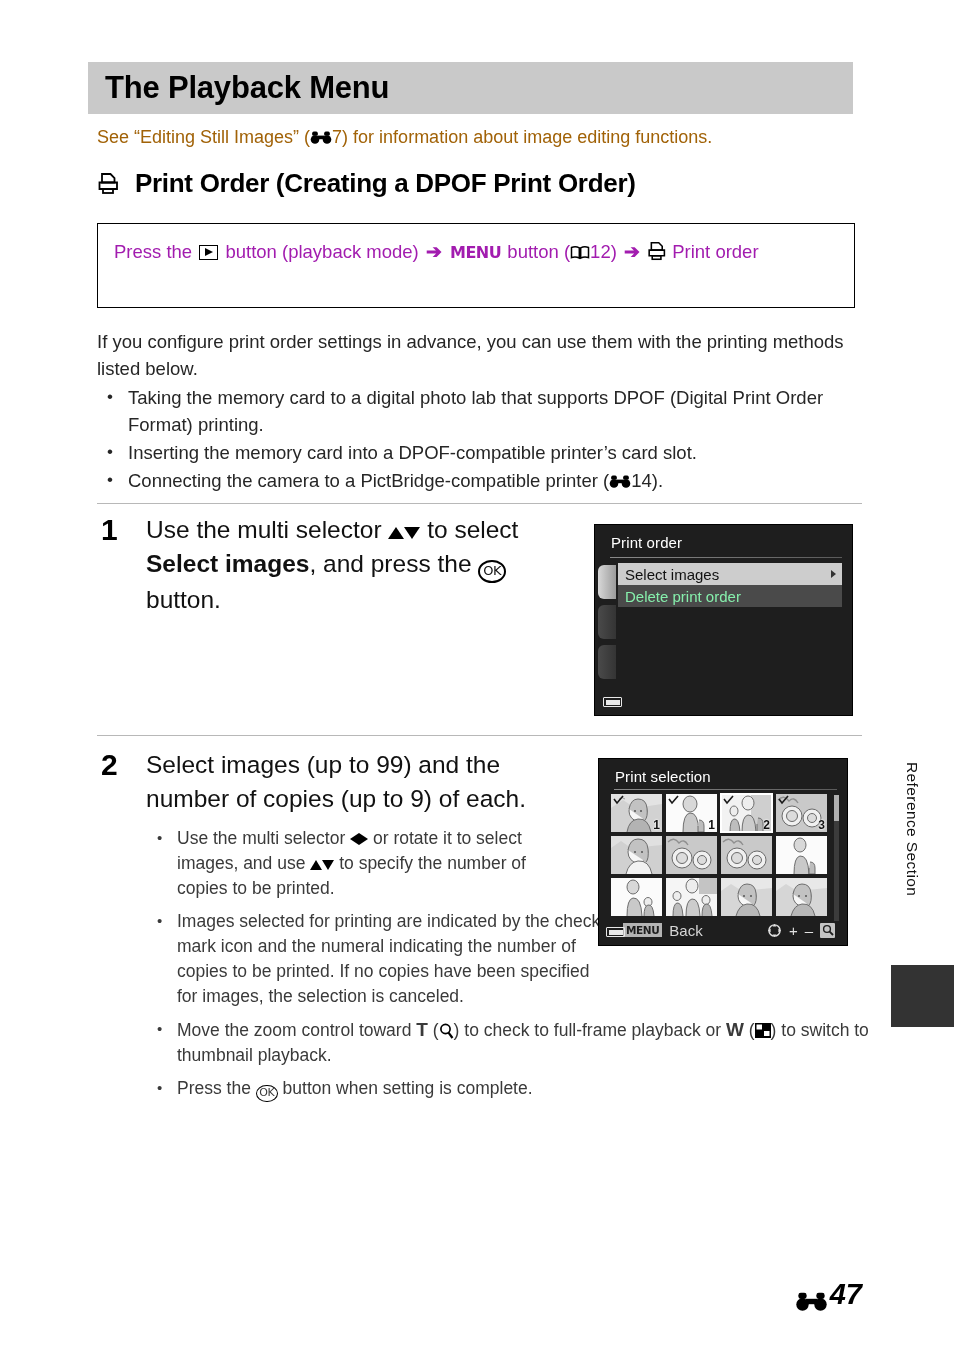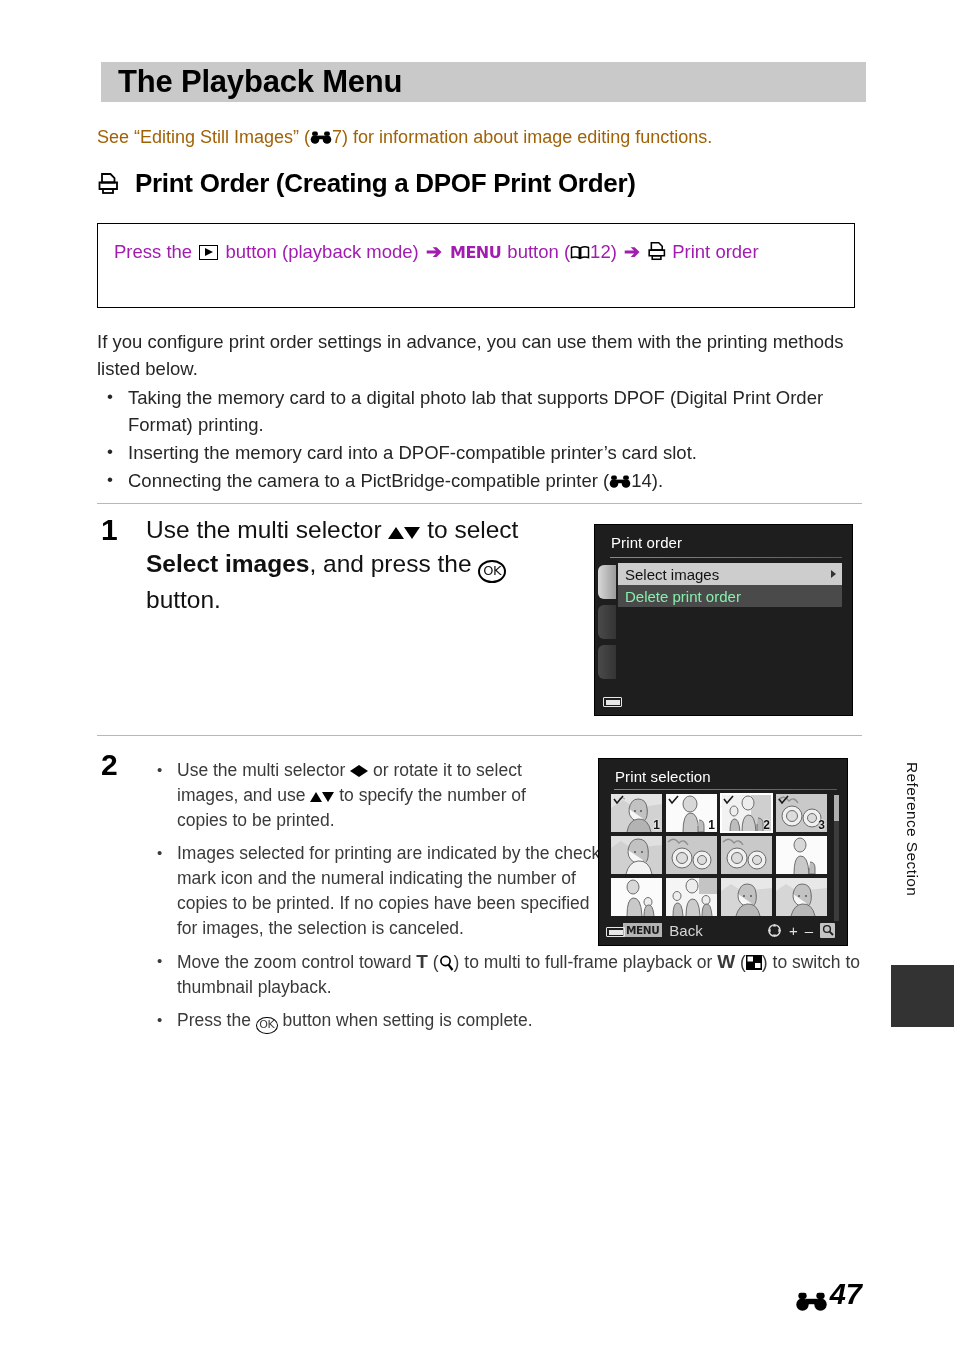--- a/index.html
+++ b/index.html
@@ -7,21 +7,21 @@
     width: 954px; height: 1345px;
     background: #ffffff;
     font-family: "Liberation Sans", sans-serif;
     color: #1a1a1a;
     overflow: hidden;
   }
   .page { position: relative; width: 954px; height: 1345px; }
 
   
   .title-band {
-    position: absolute; left: 101px; top: 62px; width: 765px; height: 40px;
+    position: absolute; left: 88px; top: 62px; width: 765px; height: 52px;
     background: #c9c9c9;
     display: flex; align-items: center;
   }
   .title-band .title-text {
     font-size: 31px; font-weight: bold; letter-spacing: -0.2px;
     padding-left: 17px; color: #000;
   }
 
   
   .intro-line {
@@ -343,36 +343,37 @@
       <div class="menu-row normal">
         <span>Delete print order</span>
       </div>
     </div>
     <div class="batt"></div>
   </div>
 
   <div class="step step2">
     <div class="step-num">2</div>
     <div class="step-body">
+      <div class="step-head narrow">Select images (up to 99) and the number of copies (up to 9) of each.</div>
       <ul class="sub-list">
         <li class="narrow sm">
           <span>Use the multi selector</span>
           <span class="tri-lf"></span><span class="tri-rt"></span>
           <span>or rotate it to select images, and use</span>
           <span class="tri-up"></span><span class="tri-dn"></span>
           <span>to specify the number of copies to be printed.</span>
         </li>
         <li class="narrow" style="width:455px;">Images selected for printing are indicated by the check mark icon and the numeral indicating the number of copies to be printed. If no copies have been specified for images, the selection is canceled.</li>
         <li class="wide sm">
           <span>Move the zoom control toward</span>
           <span class="zoom-letter">T</span>
           <span>(</span><span class="mag-ico"><svg viewBox="0 0 15 16">
                 <circle cx="6.5" cy="6" r="4.6" fill="none" stroke="#000" stroke-width="1.7"></circle>
                 <line x1="9.5" y1="9.6" x2="13.5" y2="15" stroke="#000" stroke-width="2.2"></line>
-              </svg></span><span>) to multi to full-frame playback or</span>
+              </svg></span><span>) to check to full-frame playback or</span>
           <span class="zoom-letter">W</span>
           <span>(</span><span class="thumb-ico"><svg viewBox="0 0 16 15">
                 <rect x="0" y="0" width="16" height="15" fill="#000"></rect>
                 <rect x="1.5" y="1.5" width="5.5" height="5" fill="#fff"></rect>
                 <rect x="9" y="8" width="5.5" height="5" fill="#fff"></rect>
               </svg></span><span>) to switch to thumbnail playback.</span>
         </li>
         <li class="wide">
           <span>Press the</span>
           <span class="ok-btn small">OK</span>

